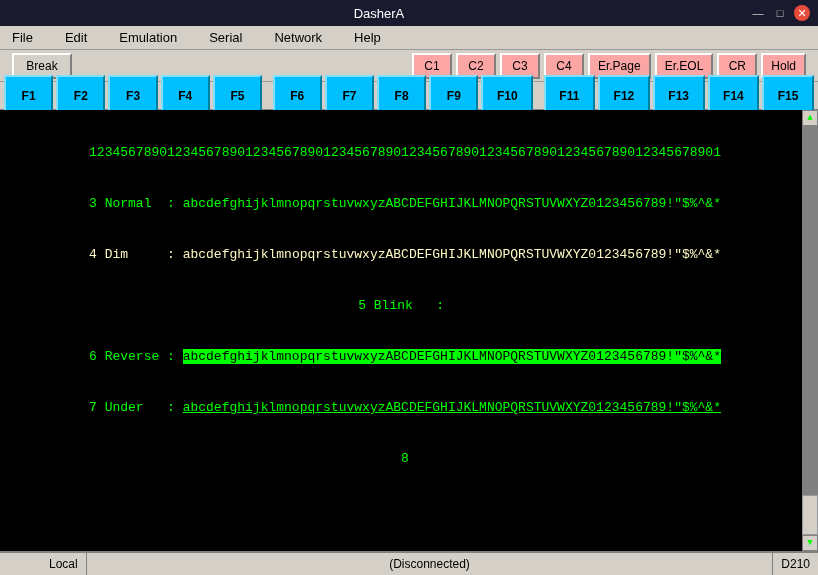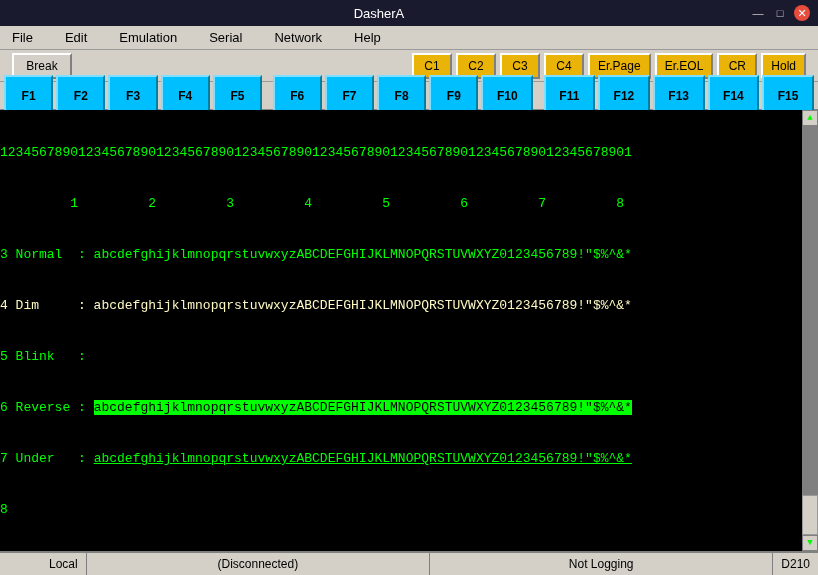--- a/index.html
+++ b/index.html
@@ -92,21 +92,21 @@
       align-items: center;
       height: 28px;
       padding: 2px 4px;
       gap: 3px;
       flex-shrink: 0;
       border-bottom: 1px solid #888;
     }
 
     
     .btn {
-      background: #eab308;
+      background: #fca5a5;
       border: 2px solid;
       border-color: #ffffff #808080 #808080 #ffffff;
       padding: 2px 8px;
       font-size: 12px;
       cursor: pointer;
       font-family: Arial, sans-serif;
       height: 26px;
       display: flex;
       align-items: center;
       justify-content: center;
@@ -153,20 +153,21 @@
     }
 
     #terminal-content {
       white-space: pre;
       position: absolute;
       top: 0;
       left: 0;
       right: 8px;
       bottom: 0;
       overflow: hidden;
+      text-align: center;
     }
 
     
     #terminal-scrollbar {
       position: absolute;
       right: 0;
       top: 0;
       bottom: 0;
       width: 16px;
       background: #808080;
@@ -285,21 +286,20 @@
   <button class="btn btn-fkey">F11</button>
   <button class="btn btn-fkey">F12</button>
   <button class="btn btn-fkey">F13</button>
   <button class="btn btn-fkey">F14</button>
   <button class="btn btn-fkey">F15</button>
 </div>
 
 <div id="terminal">
   <div id="terminal-content">
     <span class="term-line term-normal">123456789012345678901234567890123456789012345678901234567890123456789012345678901</span>
-    <span class="term-line term-normal">         1         2         3         4         5         6         7         8</span>
     <span class="term-line"><span class="term-normal">3 Normal  : abcdefghijklmnopqrstuvwxyzABCDEFGHIJKLMNOPQRSTUVWXYZ0123456789!"$%^&amp;*</span></span>
     <span class="term-line"><span class="term-dim">4 Dim     : abcdefghijklmnopqrstuvwxyzABCDEFGHIJKLMNOPQRSTUVWXYZ0123456789!"$%^&amp;*</span></span>
     <span class="term-line"><span class="term-normal">5 Blink   : </span></span>
     <span class="term-line"><span class="term-normal">6 Reverse : </span><span class="term-reverse">abcdefghijklmnopqrstuvwxyzABCDEFGHIJKLMNOPQRSTUVWXYZ0123456789!"$%^&amp;*</span></span>
     <span class="term-line"><span class="term-normal">7 Under   : </span><span class="term-under">abcdefghijklmnopqrstuvwxyzABCDEFGHIJKLMNOPQRSTUVWXYZ0123456789!"$%^&amp;*</span></span>
     <span class="term-line term-normal">8</span>
     
     
     
     
@@ -321,15 +321,14 @@
     <div class="scroll-track">
       <div class="scroll-thumb"></div>
     </div>
     <div class="scroll-btn">▼</div>
   </div>
 </div>
 
 <div id="status-bar">
   <div class="status-segment">Local</div>
   <div class="status-segment" style="flex:1; justify-content:center;">(Disconnected)</div>
-  <div class="status-segment" style="flex:1; justify-content:center;">Not Logging</div>
   <div class="status-segment">D210</div>
 </div>
 
 </body></html>

